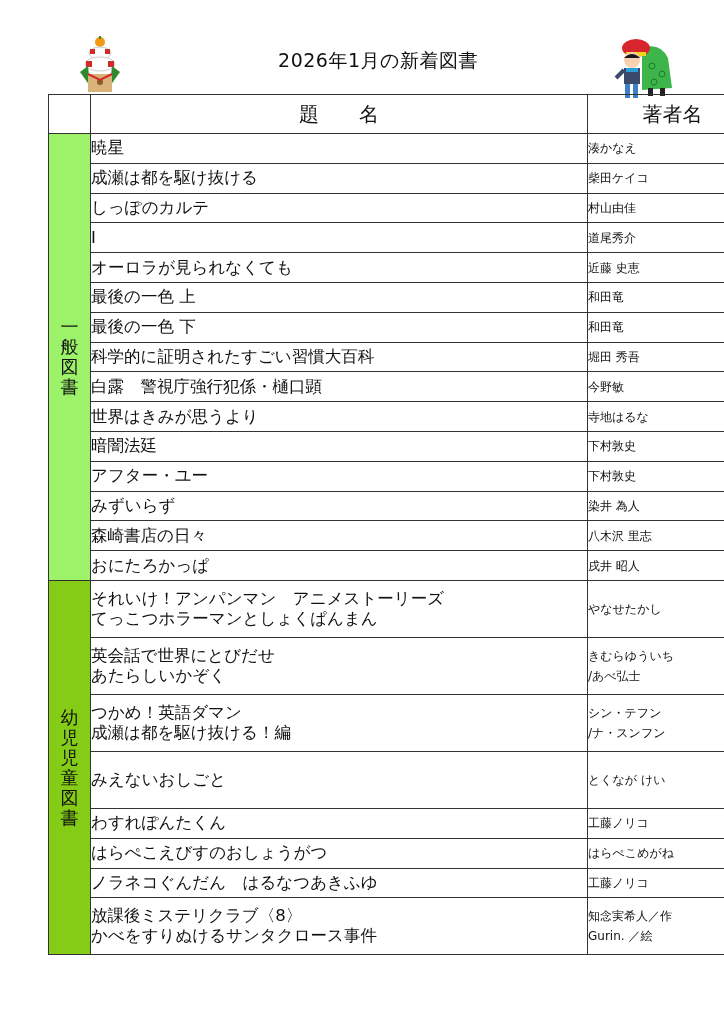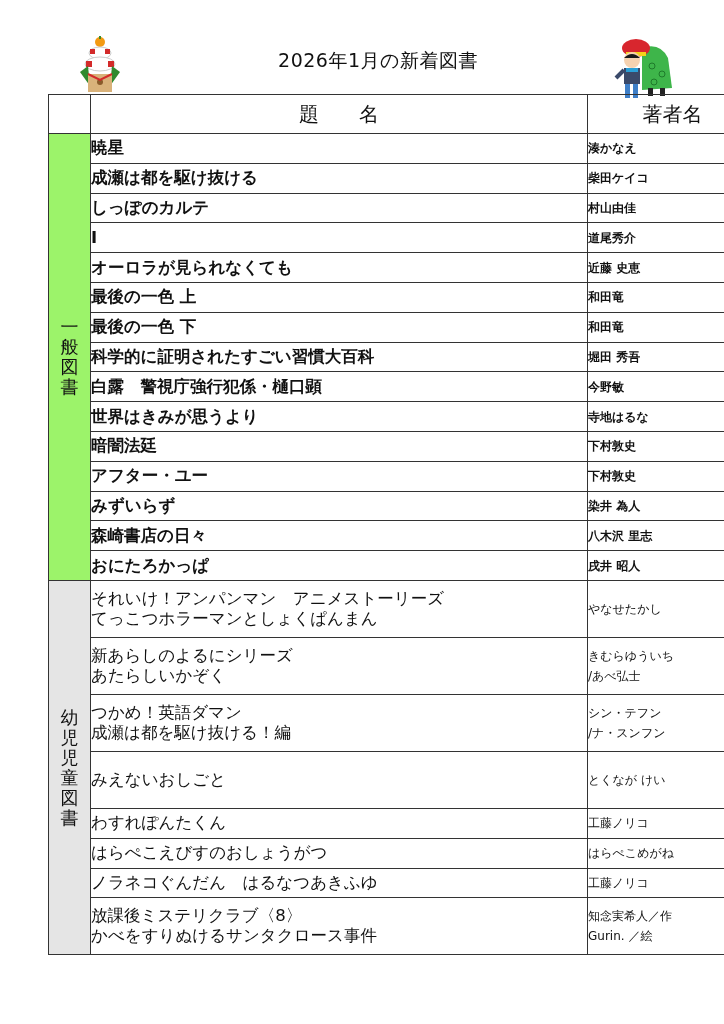--- a/index.html
+++ b/index.html
@@ -9,25 +9,25 @@
              font-size:19px; letter-spacing:0.5px; font-weight:normal; }
     .deco { position:absolute; }
     .deco-left { left:78px; top:36px; width:44px; height:58px; }
     .deco-right { left:612px; top:38px; width:62px; height:62px; }
     table.books { position:absolute; left:48px; top:94px; width:710px;
                   border-collapse:collapse; border:1.5px solid #222; }
     table.books td, table.books th { border:1px solid #333; padding:0; }
     th { font-weight:normal; font-size:20px; height:38px; }
     .cat { width:41px; text-align:center; vertical-align:middle; font-size:18px; line-height:20px; }
     .cat.general { background:#9cf36a; }
-    .cat.kids { background:#e5e5e5; }
+    .cat.kids { background:#84cc16; }
     .cat span { display:inline-block; width:20px; word-break:break-all; }
     td.t { padding-left:10px; font-size:16.5px; line-height:20px; }
     td.a { padding-left:10px; font-size:12px; line-height:20px; width:169px; }
-    tr.g td.t, tr.g td.a { height:28.8px;font-weight:bold; }
+    tr.g td.t, tr.g td.a { height:28.8px; }
     tr.k2 td.t, tr.k2 td.a { height:56px; }
     tr.k1 td.t, tr.k1 td.a { height:28.8px; }
   </style>
 </head>
 <body>
 
 <div class="deco deco-left">
   <svg width="44" height="58" viewBox="0 0 44 58">
     <circle cx="22" cy="6" r="5" fill="#f39a12"></circle>
       <rect x="21" y="0" width="2" height="3" fill="#3a8a2a"></rect>
@@ -141,21 +141,21 @@
     <td class="t">
           <div>それいけ！アンパンマン　アニメストーリーズ</div>
           <div>てっこつホラーマンとしょくぱんまん</div>
         </td>
     <td class="a">
           <div>やなせたかし</div>
         </td>
   </tr>
   <tr class="k2">
     <td class="t">
-          <div>新あらしのよるにシリーズ</div>
+          <div>英会話で世界にとびだせ</div>
           <div>あたらしいかぞく</div>
         </td>
     <td class="a">
           <div>きむらゆういち</div>
           <div>/あべ弘士</div>
         </td>
   </tr>
   <tr class="k2">
     <td class="t">
           <div>つかめ！英語ダマン</div>

